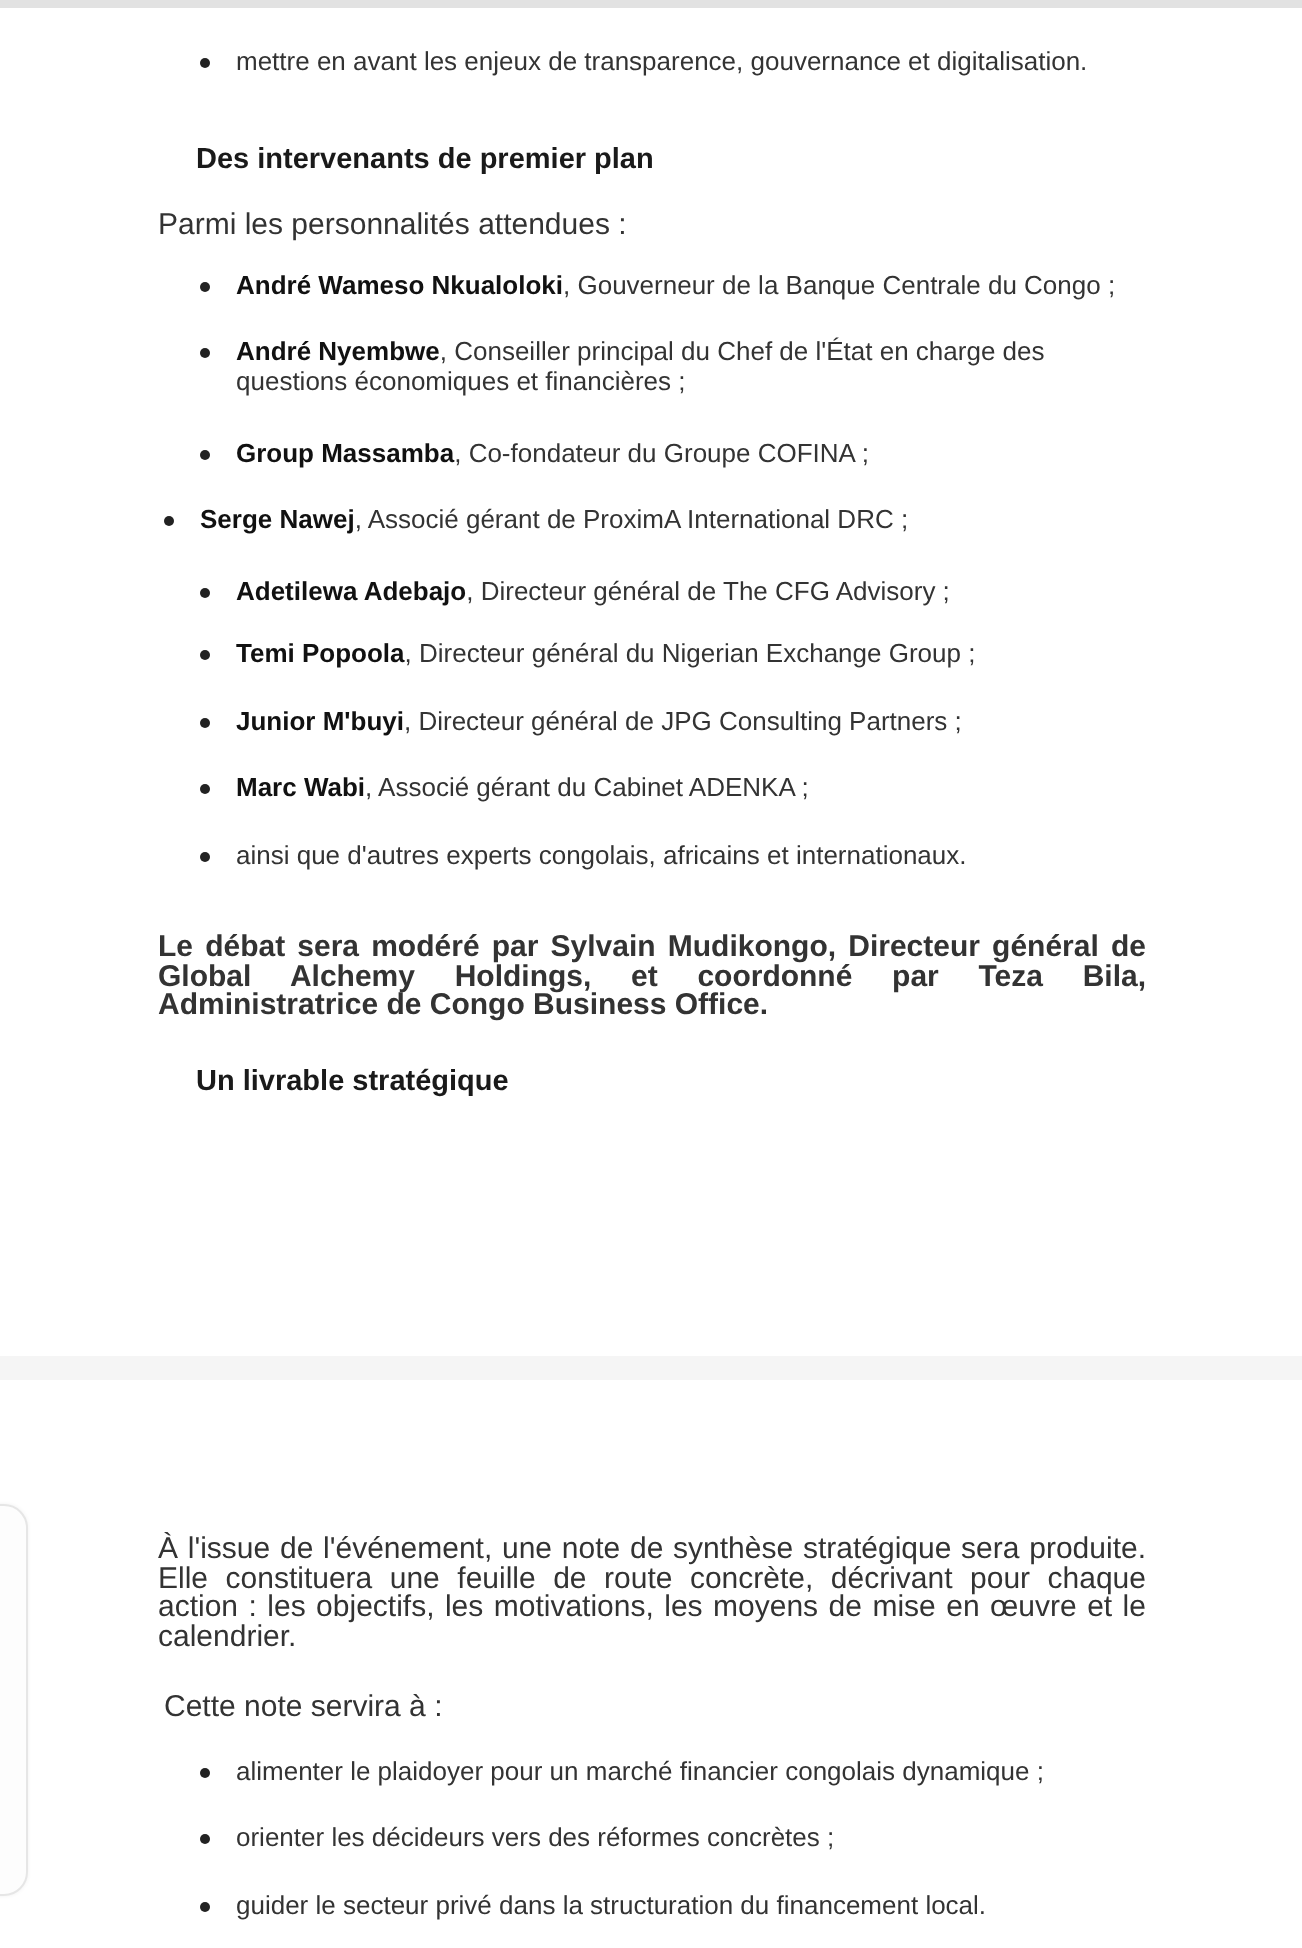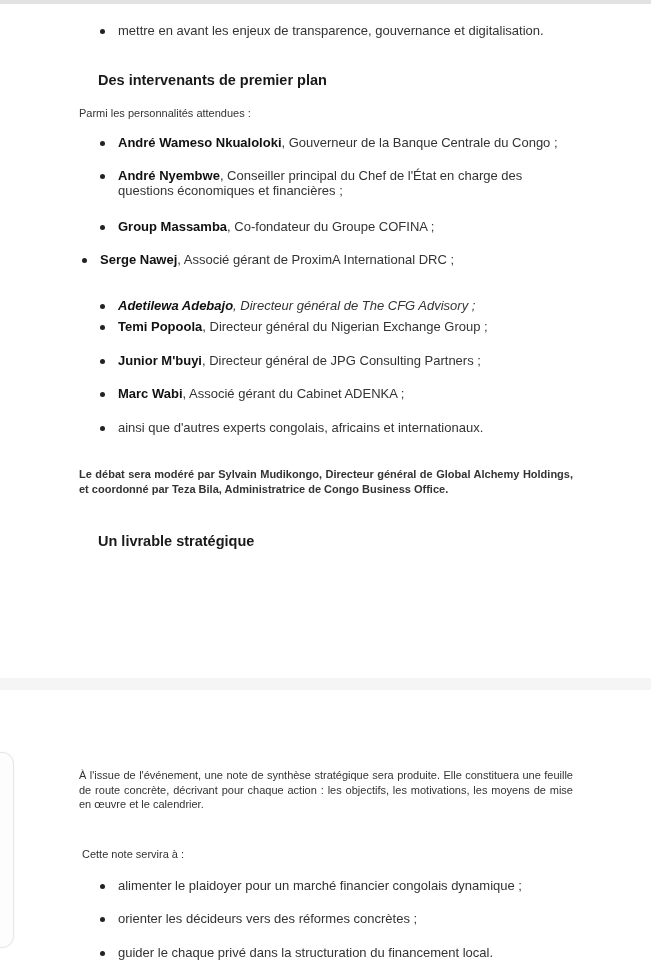--- a/index.html
+++ b/index.html
@@ -19,21 +19,21 @@
     border: 1px solid #e6e6e6; border-radius: 12px; background: #fdfdfd;
     box-shadow: 0 0 2px rgba(0,0,0,0.06);
   }
   .bullet { position: absolute; font-size: 13px; line-height: 15px; color: #333; }
   .bullet::before {
     content: ""; position: absolute; left: -18px; top: 6px;
     width: 5px; height: 5px; border-radius: 50%; background: #222;
   }
   .bullet b { color: #111; font-weight: bold; }
   .h2 { position: absolute; font-size: 14.5px; font-weight: bold; color: #1a1a1a; }
-  .p { position: absolute; font-size: 11px; line-height: 14.5px; color: #333; }
+  .p { position: absolute; font-size: 15px; line-height: 14.5px; color: #333; }
   .just { text-align: justify; text-align-last: left; }
 </style>
 </head>
 <body>
 
 <div class="topbar"></div>
 
 <div class="page page1"></div>
 <div class="gap"></div>
 <div class="page page2"></div>
@@ -43,28 +43,28 @@
   <span>mettre en avant les enjeux de transparence, gouvernance et digitalisation.</span>
 </div>
 
 <div class="h2" style="left:98px; top:72px;">Des intervenants de premier plan</div>
 <div class="p" style="left:79px; top:106px;">Parmi les personnalités attendues :</div>
 
 <div class="bullet" style="left:118px; top:135px; width:470px;"><b>André Wameso Nkualoloki</b><span>, Gouverneur de la Banque Centrale du Congo ;</span></div>
 <div class="bullet" style="left:118px; top:168px; width:430px;"><b>André Nyembwe</b><span>, Conseiller principal du Chef de l'État en charge des questions économiques et financières ;</span></div>
 <div class="bullet" style="left:118px; top:219px; width:470px;"><b>Group Massamba</b><span>, Co-fondateur du Groupe COFINA ;</span></div>
 <div class="bullet" style="left:100px; top:252px; width:470px;"><b>Serge Nawej</b><span>, Associé gérant de ProximA International DRC ;</span></div>
-<div class="bullet" style="left:118px; top:298px; width:470px;font-style:italic;"><b>Adetilewa Adebajo</b><span>, Directeur général de The CFG Advisory ;</span></div>
+<div class="bullet" style="left:118px; top:288px; width:470px;"><b>Adetilewa Adebajo</b><span>, Directeur général de The CFG Advisory ;</span></div>
 <div class="bullet" style="left:118px; top:319px; width:470px;"><b>Temi Popoola</b><span>, Directeur général du Nigerian Exchange Group ;</span></div>
 <div class="bullet" style="left:118px; top:353px; width:470px;"><b>Junior M'buyi</b><span>, Directeur général de JPG Consulting Partners ;</span></div>
 <div class="bullet" style="left:118px; top:386px; width:470px;"><b>Marc Wabi</b><span>, Associé gérant du Cabinet ADENKA ;</span></div>
 <div class="bullet" style="left:118px; top:420px; width:470px;"><span>ainsi que d'autres experts congolais, africains et internationaux.</span></div>
 
 <div class="p just" style="left:79px; top:467px; width:494px;font-weight:bold;"><span>Le débat sera modéré par </span><b>Sylvain Mudikongo</b><span>, Directeur général de Global Alchemy Holdings, et coordonné par </span><b>Teza Bila</b><span>, Administratrice de Congo Business Office.</span></div>
 
 <div class="h2" style="left:98px; top:533px;">Un livrable stratégique</div>
 
 <div class="p just" style="left:79px; top:768px; width:494px;">À l'issue de l'événement, une note de synthèse stratégique sera produite. Elle constituera une feuille de route concrète, décrivant pour chaque action : les objectifs, les motivations, les moyens de mise en œuvre et le calendrier.</div>
 <div class="p" style="left:82px; top:823px;margin-top:24px;">Cette note servira à :</div>
 
 <div class="bullet" style="left:118px; top:878px; width:470px;"><span>alimenter le plaidoyer pour un marché financier congolais dynamique ;</span></div>
 <div class="bullet" style="left:118px; top:911px; width:470px;"><span>orienter les décideurs vers des réformes concrètes ;</span></div>
-<div class="bullet" style="left:118px; top:945px; width:470px;"><span>guider le chaque privé dans la structuration du financement local.</span></div>
+<div class="bullet" style="left:118px; top:945px; width:470px;"><span>guider le secteur privé dans la structuration du financement local.</span></div>
 
 </body></html>

